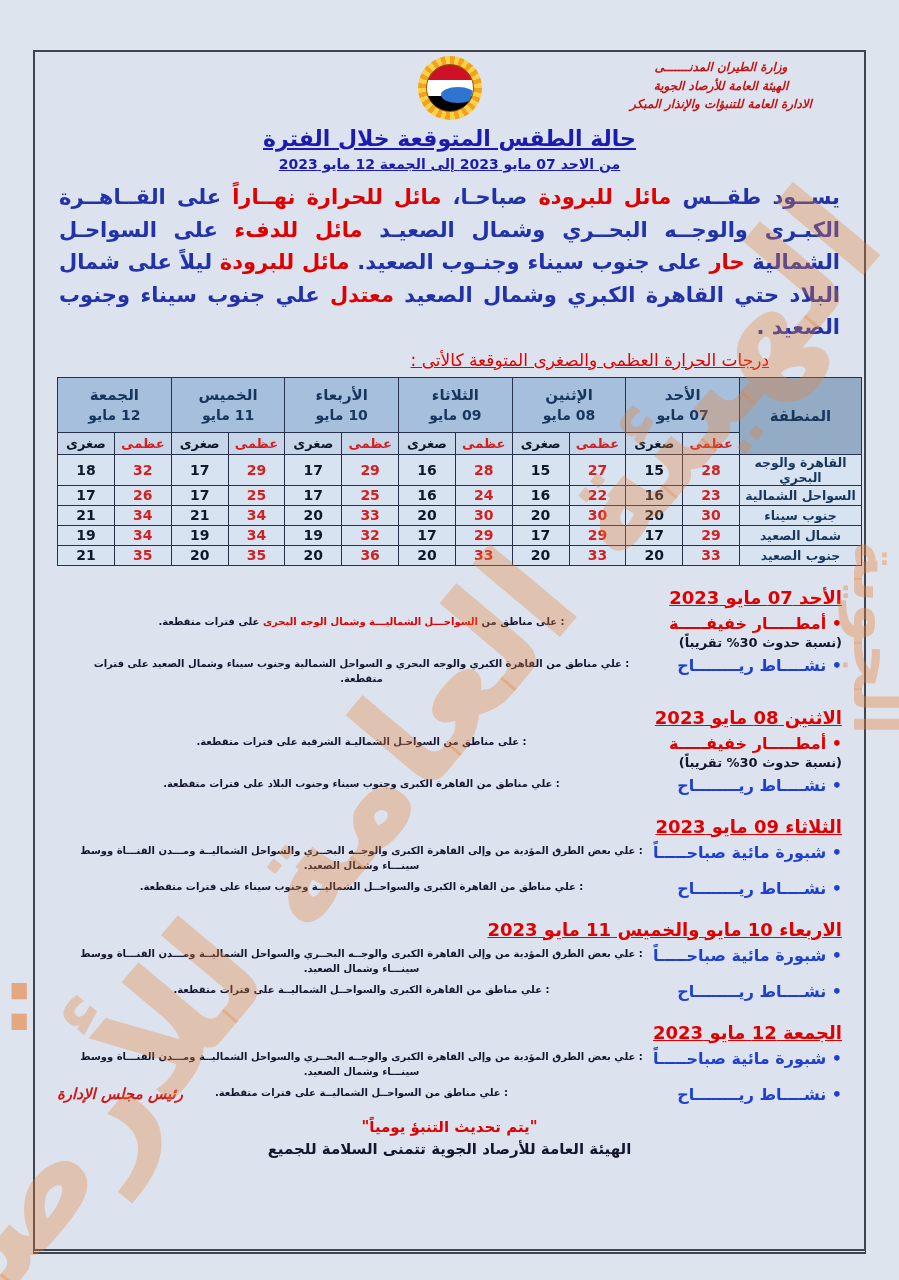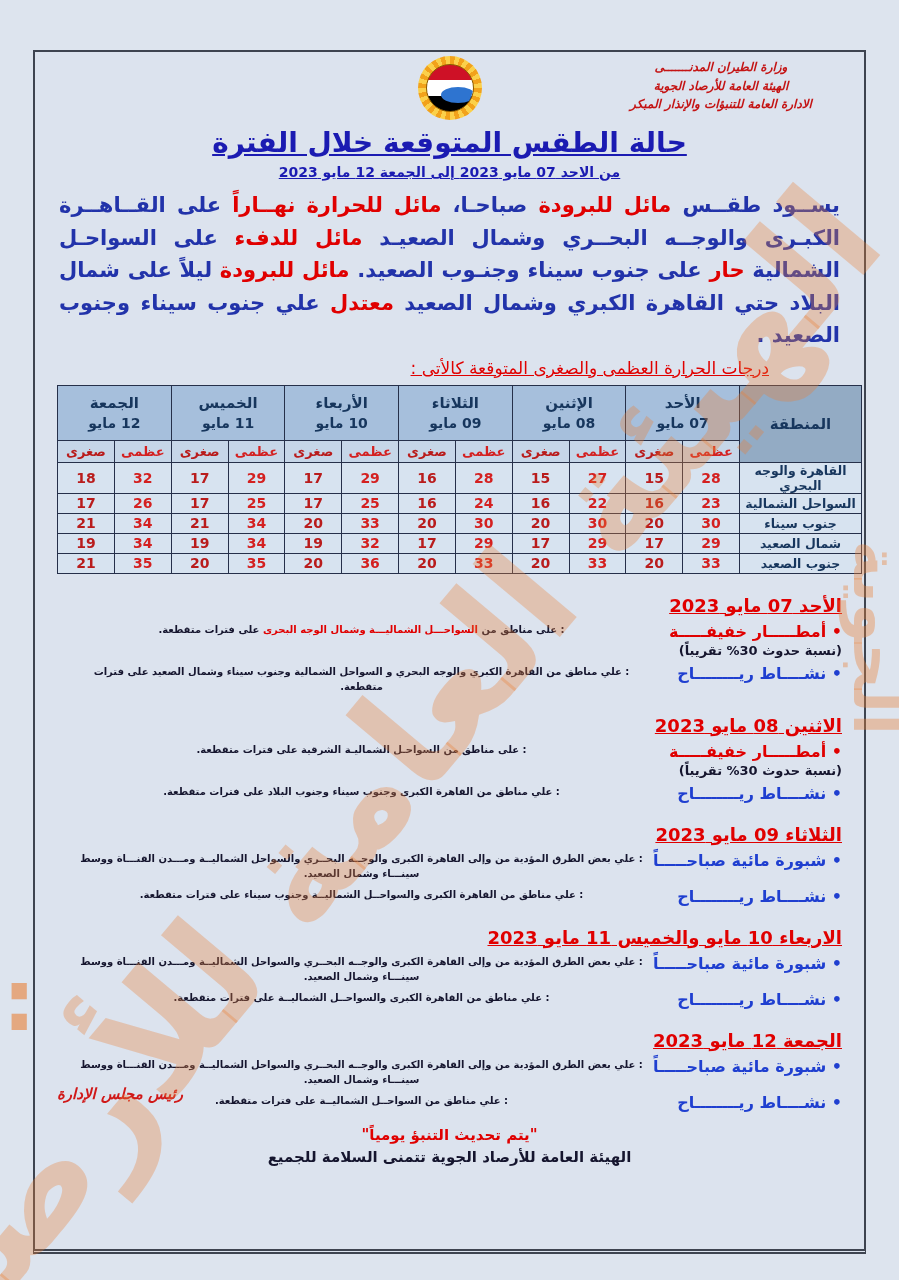--- a/index.html
+++ b/index.html
@@ -41,21 +41,21 @@
   .logo-inner{
     position:absolute;inset:8px;border-radius:50%;overflow:hidden;
     background:linear-gradient(to bottom,#ce1126 0 33%,#ffffff 33% 67%,#000000 67% 100%);
     border:1px solid #8a5a00;
   }
   .logo-cloud{
     position:absolute;top:22px;left:14px;width:34px;height:16px;
     background:#2e74d0;border-radius:50%;
   }
   .title{
-    text-align:center;color:#1b1bb2;font-weight:bold;font-size:28px;
+    text-align:center;color:#1b1bb2;font-weight:bold;font-size:22px;
     text-decoration:underline;margin:2px 0 0 0;
   }
   .subtitle{
     text-align:center;color:#1b1bb2;font-weight:bold;font-size:14px;
     text-decoration:underline;margin-top:5px;
   }
   
   .overview{
     margin:9px 24px 0 24px;font-size:21px;font-weight:bold;
     color:#2233aa;line-height:1.55;text-align:justify;
@@ -75,21 +75,21 @@
   }
   table.temps td{border:1px solid #26304a;text-align:center;font-weight:bold;padding:0;}
   .c-region{width:122px;}
   td.region-head{background:#93abc4;color:#17365d;font-size:15px;}
   td.day{background:#a6bfdc;color:#17365d;height:54px;font-size:15px;}
   td.day .dd{font-size:14px;margin-top:3px;}
   tr.sub-row td{background:#c6d6e8;height:21px;font-size:13px;}
   tr.data-row td{background:#d7e3f0;height:19px;font-size:14px;}
   tr.data-row td.region{color:#17365d;font-size:12.5px;}
   td.max{color:#d42020;}
-  td.min{color:#b91c1c;margin-top:7px;}
+  td.min{color:#0f172a;margin-top:7px;}
   
   .section{margin:21px 22px 0 22px;position:relative;z-index:2;}
   .sec-heading{
     color:#e00000;font-weight:bold;font-size:18px;
     text-decoration:underline;text-align:right;
   }
   .bullet{display:flex;margin-top:6px;align-items:flex-start;}
   .bullet-right{width:190px;flex-shrink:0;}
   .bullet-label{font-weight:bold;font-size:16px;}
   .bullet-label::before{content:"• ";}

